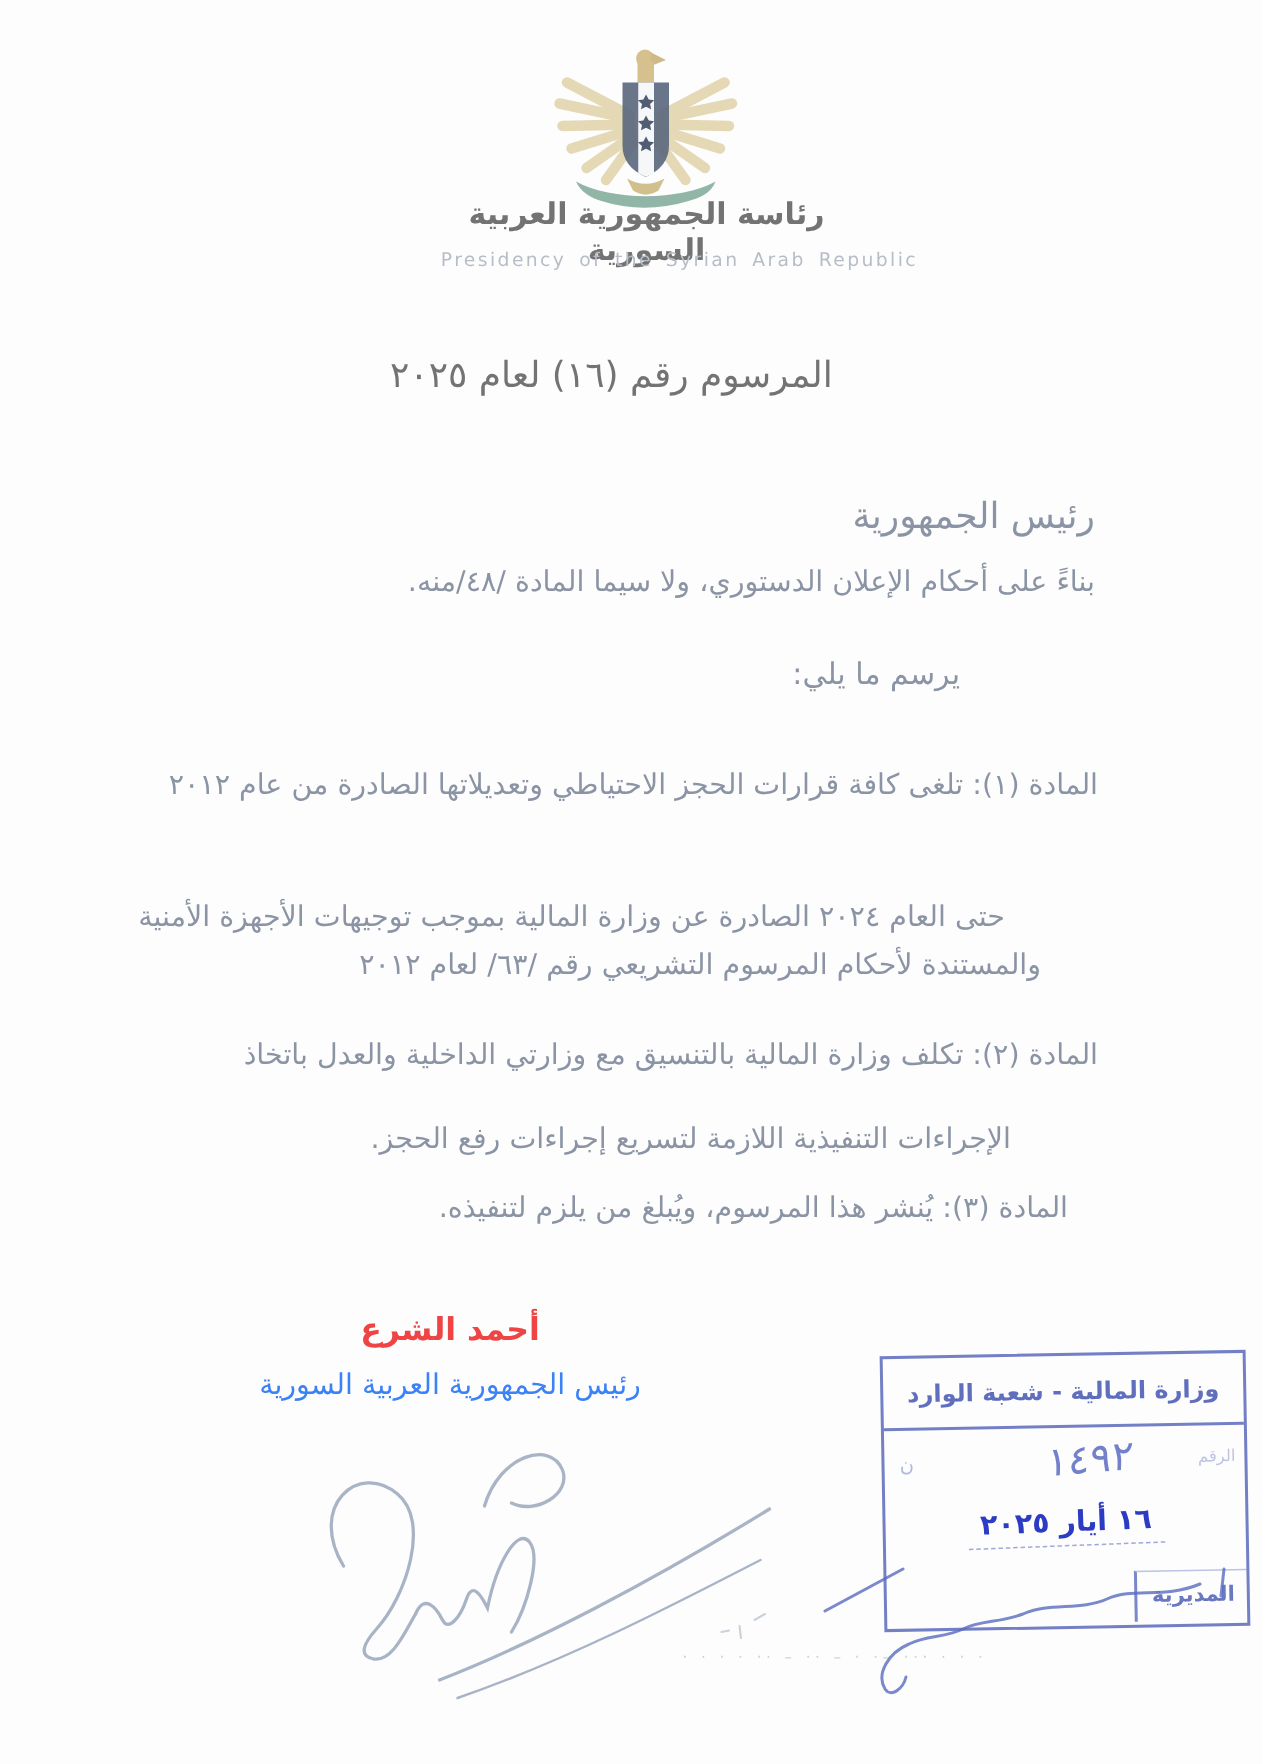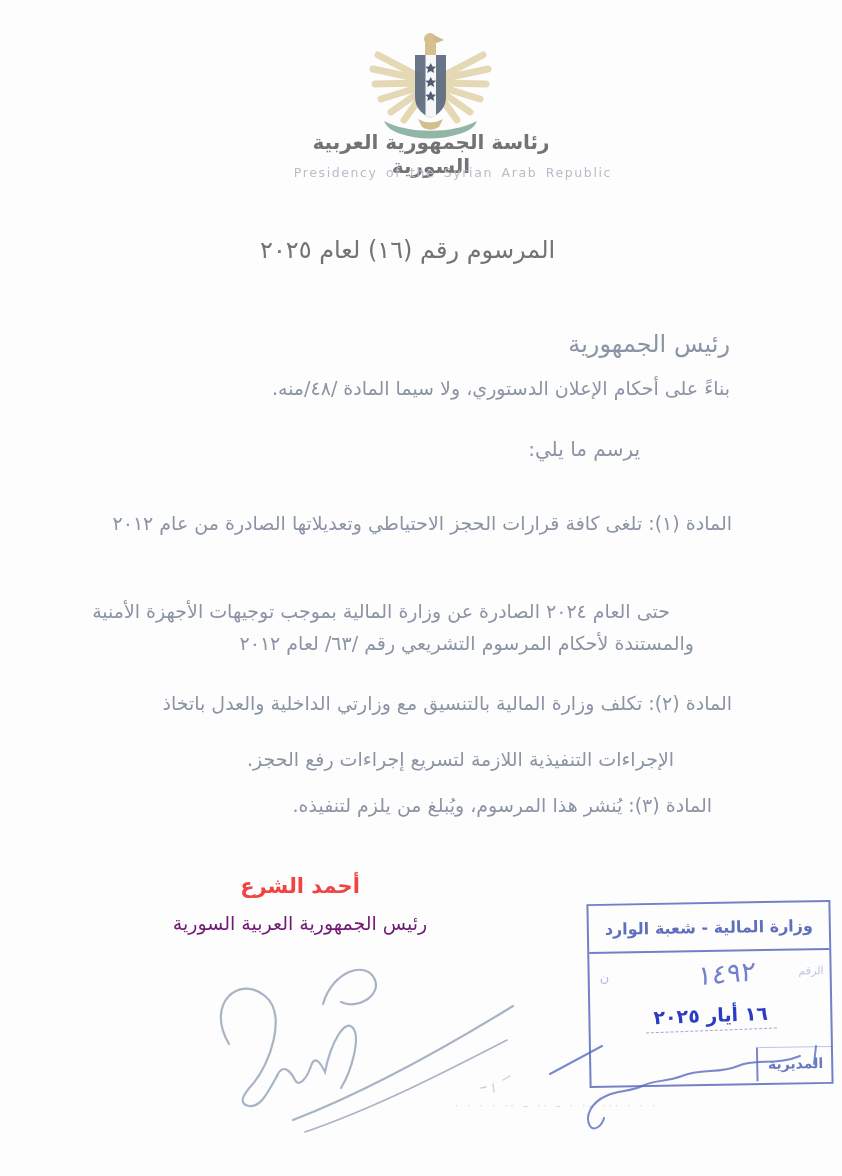--- a/index.html
+++ b/index.html
@@ -33,21 +33,21 @@
   .l-enact     { top:437px; right:202px; font-size:20px; }
   .l-a1-0 { top:512px; right:110px; }
   .l-a1-1 { top:572px; right:172px;margin-top:28px; }
   .l-a1-2 { top:632px; right:148px; }
   .l-a2-0 { top:692px; right:110px; }
   .l-a2-1 { top:748px; right:168px; }
   .l-a3-0 { top:794px; right:130px; }
   
   .sig-block { position:absolute; left:135px; top:874px; width:330px; text-align:center; direction:rtl; }
   .sig-name  { font-size:21px; font-weight:600; color:#ef4444; }
-  .sig-title { margin-top:14px; font-size:19px; color:#701a75; }
+  .sig-title { margin-top:14px; font-size:19px; color:#3b82f6; }
   .sig-scrawl { position:absolute; left:195px; top:948px; width:340px; height:228px; }
   
   .stamp {
     position:absolute; left:588px; top:902px; width:244px; height:184px;
     border:2px solid rgba(68,86,178,.75); transform:rotate(-1deg);
     color:#4456b2; direction:rtl;
   }
   .stamp-header {
     height:48px; border-bottom:2px solid rgba(68,86,178,.75);
     display:flex; align-items:center; justify-content:center;

